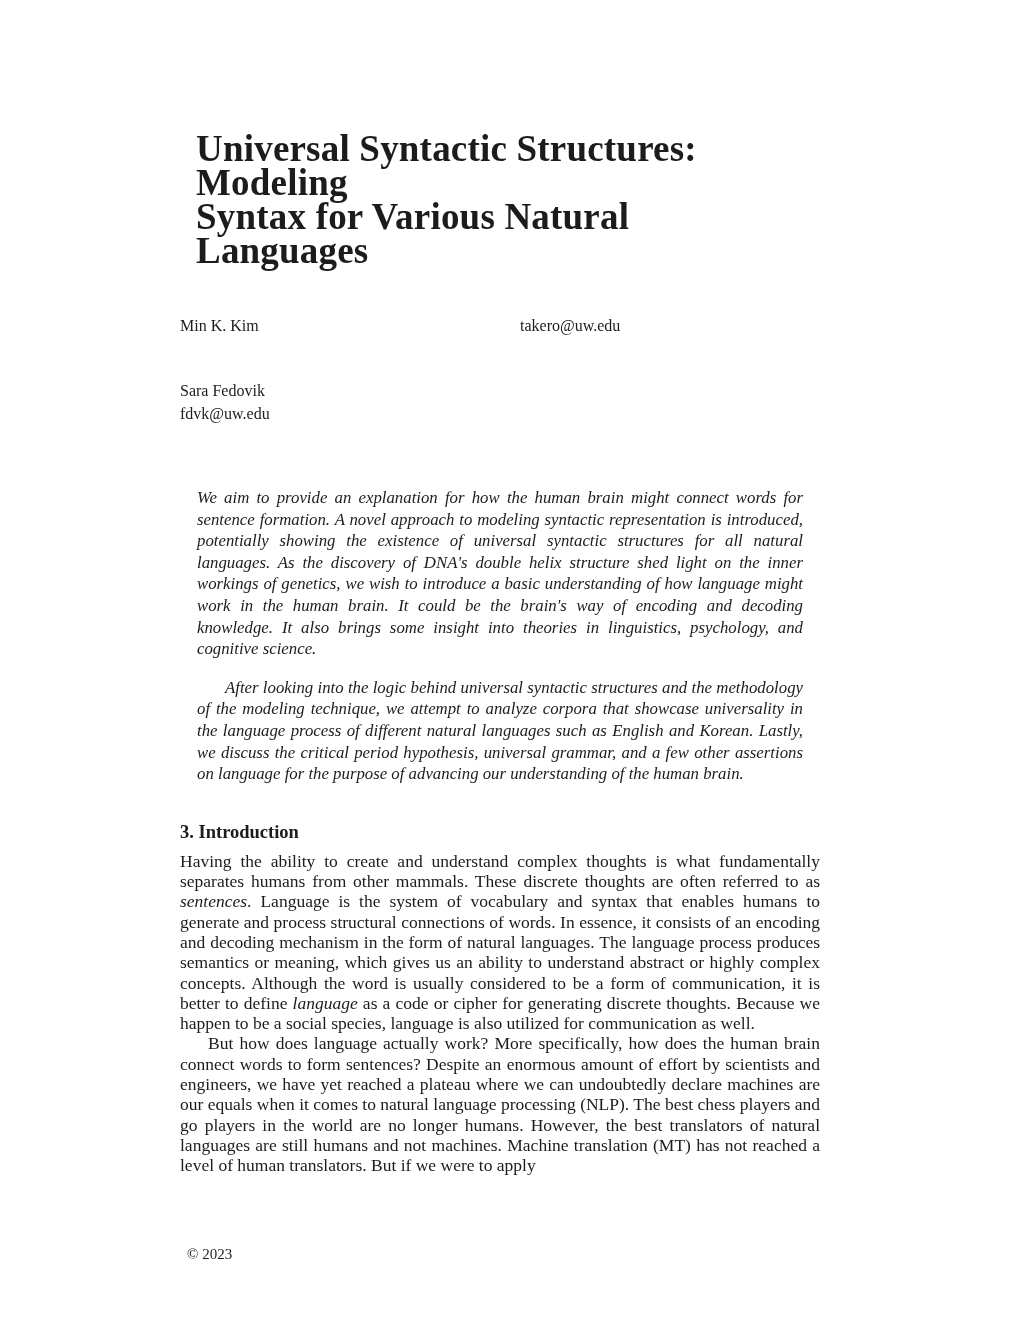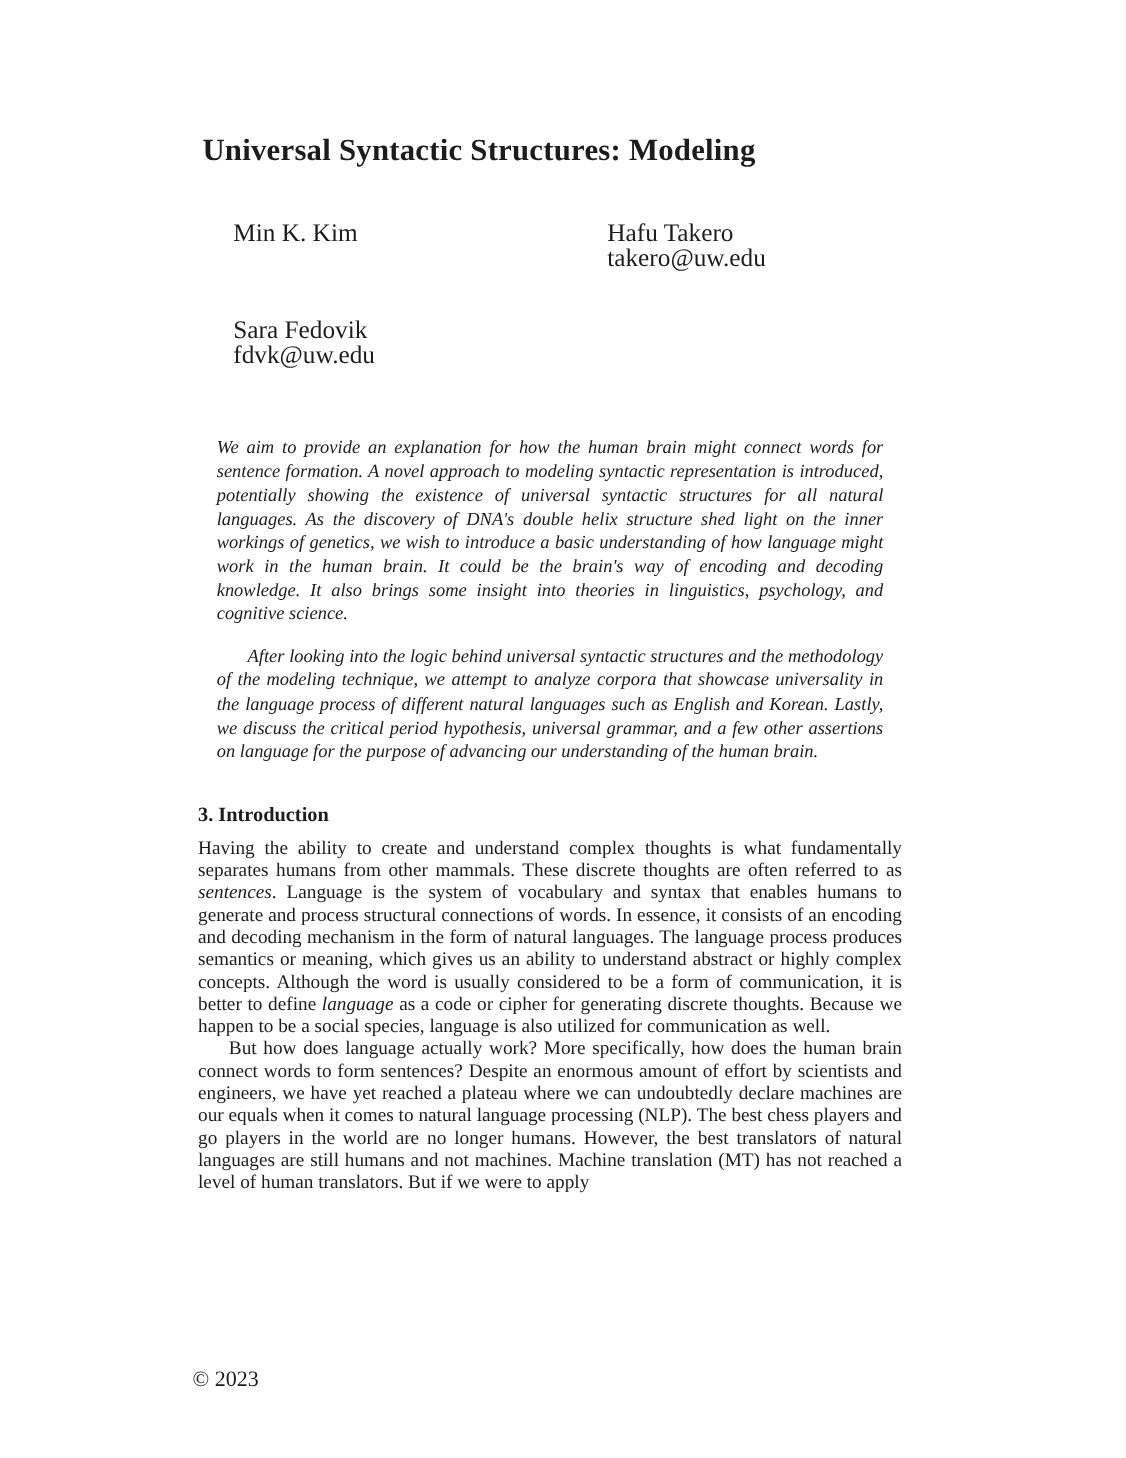--- a/index.html
+++ b/index.html
@@ -15,37 +15,36 @@
     position: relative;
     overflow: hidden;
   }
   .page-column {
     position: absolute;
     left: 180px;
     top: 0;
     width: 640px;
   }
   .paper-title {
-    margin: 4px;
+    margin: 16px;
     padding-top: 116px;
-    font-size: 28px;
+    font-size: 37px;
     line-height: 34px;
     font-weight: 700;
     letter-spacing: 0.2px;
   }
   .authors-grid {
     margin-top: 46px;
     display: grid;
     grid-template-columns: 340px 1fr;
     grid-row-gap: 42px;
   }
   .author-block {
-    font-size: 23px;
+    font-size: 16px;
     line-height: 23px;
-    margin-left: 32px;
   }
   .author-name { display: block; }
   .author-email { display: block; }
   .abstract-block {
     margin-top: 62px;
     font-style: italic;
     font-size: 16.8px;
     line-height: 21.6px;
     text-align: justify;
   }
@@ -68,39 +67,38 @@
     text-align: justify;
   }
   .section-body p {
     margin: 0;
   }
   .section-body p + p {
     text-indent: 28px;
   }
   .page-footer {
     position: absolute;
-    left: 175px;
+    left: 187px;
     top: 1245px;
-    font-size: 20px;
+    font-size: 15px;
     line-height: 18px;
   }
 </style>
 </head>
 <body>
 
 <div class="page-column">
 
-  <h1 class="paper-title"><span>Universal Syntactic Structures: Modeling</span><br></h1>
+  <h1 class="paper-title"><span>Universal Syntactic Structures: Modeling</span><br><span>Syntax for Various Natural Languages</span></h1>
 
   <div class="authors-grid">
     <div class="author-block">
       <span class="author-name">Min K. Kim</span>
     </div>
     <div class="author-block">
-      <span class="author-name">Hafu Takero</span>
       <span class="author-email">takero@uw.edu</span>
     </div>
     <div class="author-block">
       <span class="author-name">Sara Fedovik</span>
       <span class="author-email">fdvk@uw.edu</span>
     </div>
   </div>
 
   <div class="abstract-block">
     <p>We aim to provide an explanation for how the human brain might connect words for sentence formation. A novel approach to modeling syntactic representation is introduced, potentially showing the existence of universal syntactic structures for all natural languages. As the discovery of DNA's double helix structure shed light on the inner workings of genetics, we wish to introduce a basic understanding of how language might work in the human brain. It could be the brain's way of encoding and decoding knowledge. It also brings some insight into theories in linguistics, psychology, and cognitive science.</p>

